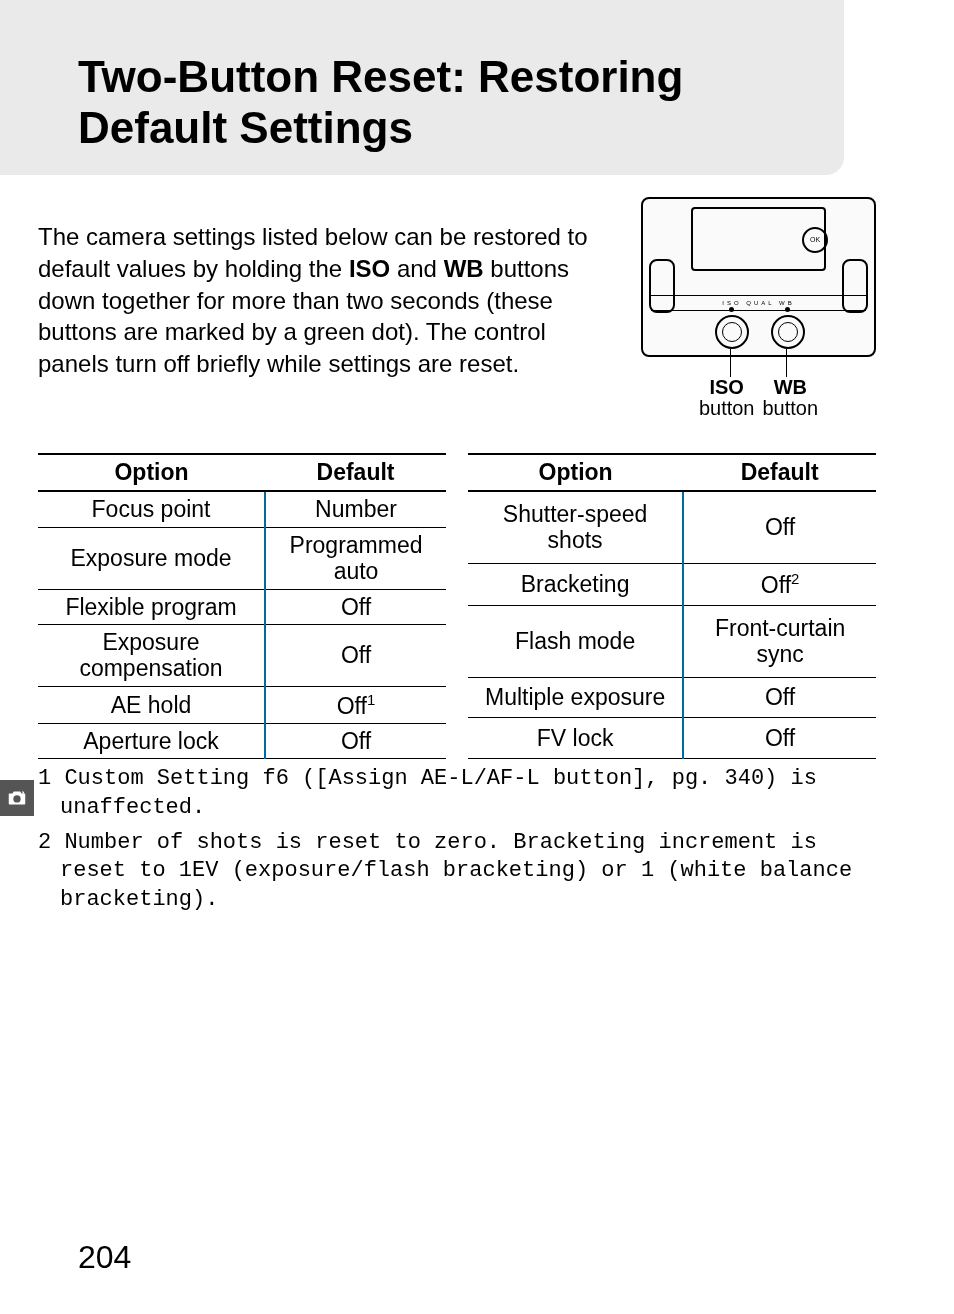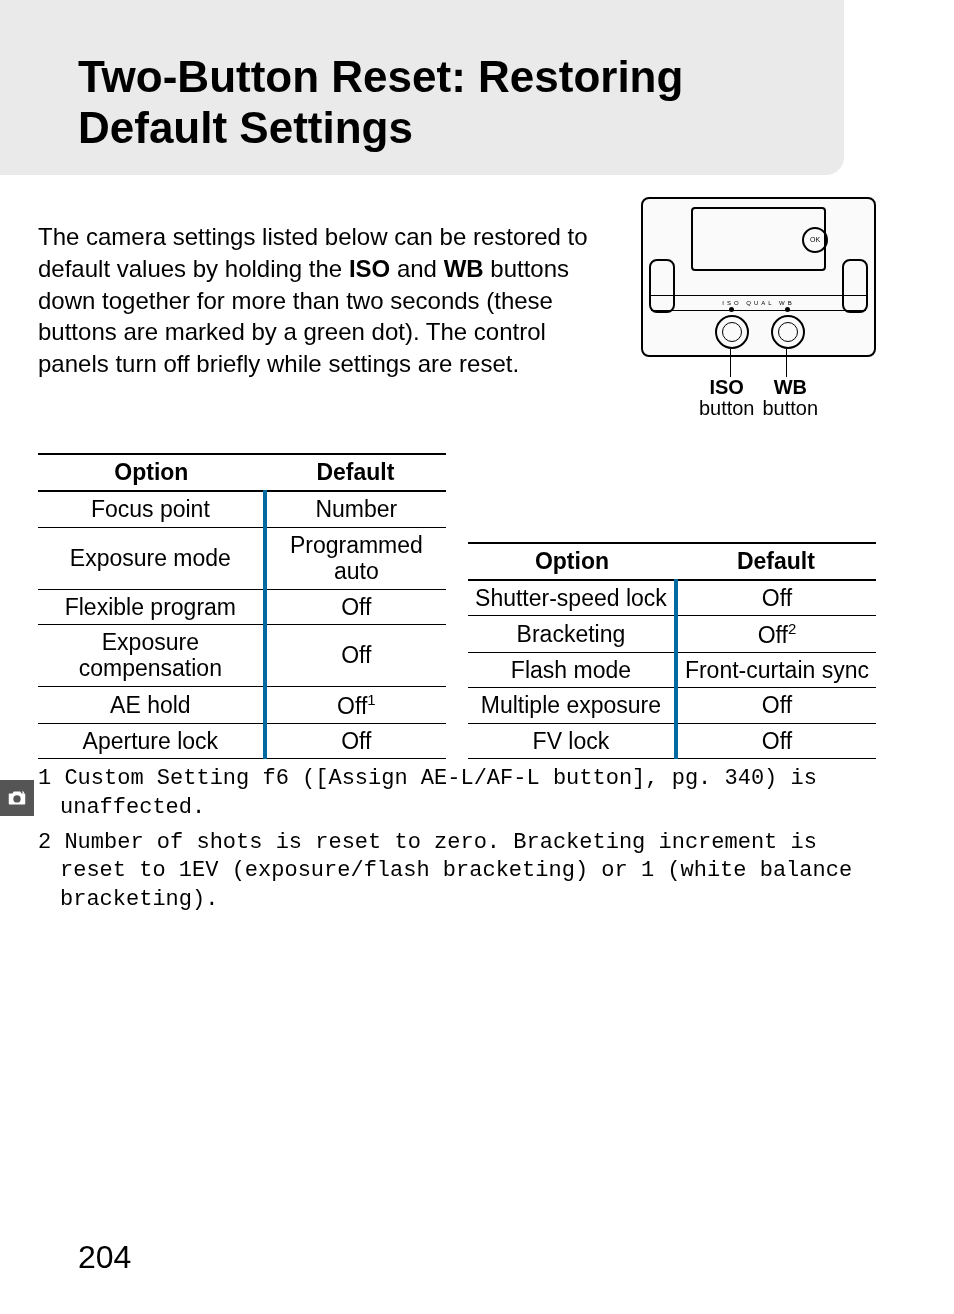--- a/index.html
+++ b/index.html
@@ -20,25 +20,25 @@
   .cam .dot{position:absolute;width:5px;height:5px;border-radius:50%;background:#000;top:108px;}
   .cam .dot.l{left:86px;} .cam .dot.r{left:142px;}
   .cam .side{position:absolute;width:22px;height:50px;border:2px solid #000;border-radius:8px;top:60px;}
   .cam .side.l{left:6px;} .cam .side.r{right:6px;}
   .cam .ok{position:absolute;right:46px;top:28px;width:22px;height:22px;border:2px solid #000;border-radius:50%;font-size:7px;line-height:22px;text-align:center;}
   .lead{position:absolute;width:1px;background:#000;top:150px;height:28px;}
   .lead.l{left:87px;} .lead.r{left:143px;}
   .cap-row{display:flex;justify-content:center;gap:8px;margin-top:20px;}
   .cap{text-align:center;font-size:20px;line-height:1.05;}
   .cap b{font-weight:700;display:block;}
-  .tables{display:flex;gap:22px;margin-top:34px;align-items:flex-end;}
+  .tables{display:flex;gap:22px;margin-top:34px;}
   table{border-collapse:collapse;width:50%;font-size:23px;}
   th{border-top:2px solid #000;border-bottom:2px solid #000;padding:4px 2px;font-weight:700;}
   td{border-bottom:1px solid #000;padding:4px 6px;text-align:center;line-height:1.15;}
-  td.opt{border-right:4px solid #0369a1;}
+  td.opt{border-right:2px solid #0369a1;}
   sup{font-size:.65em;}
   .footnotes{font-size:22px;line-height:1.3;margin-top:6px;padding-left:22px;text-indent:-22px;font-family:Liberation Mono, monospace;}
   .side-tab{position:absolute;left:0;top:780px;width:34px;height:36px;background:#555;display:flex;align-items:center;justify-content:center;}
   .side-tab svg{width:22px;height:22px;fill:#fff;}
   .page-num{position:absolute;left:78px;bottom:38px;font-size:32px;}
 </style>
 </head>
 <body>
 
 <div class="page">
@@ -109,21 +109,21 @@
       </table>
       <table>
         <thead>
             <tr>
           <th>Option</th>
           <th>Default</th>
         </tr>
           </thead>
         <tbody id="right-body">
             <tr>
-              <td class="opt">Shutter-speed lock</td>
+              <td class="opt">Shutter-speed shots</td>
               <td>Off</td>
             </tr>
             <tr>
               <td class="opt">Bracketing</td>
               <td>Off<sup>2</sup></td>
             </tr>
             <tr>
               <td class="opt">Flash mode</td>
               <td>Front-curtain sync</td>
             </tr>

